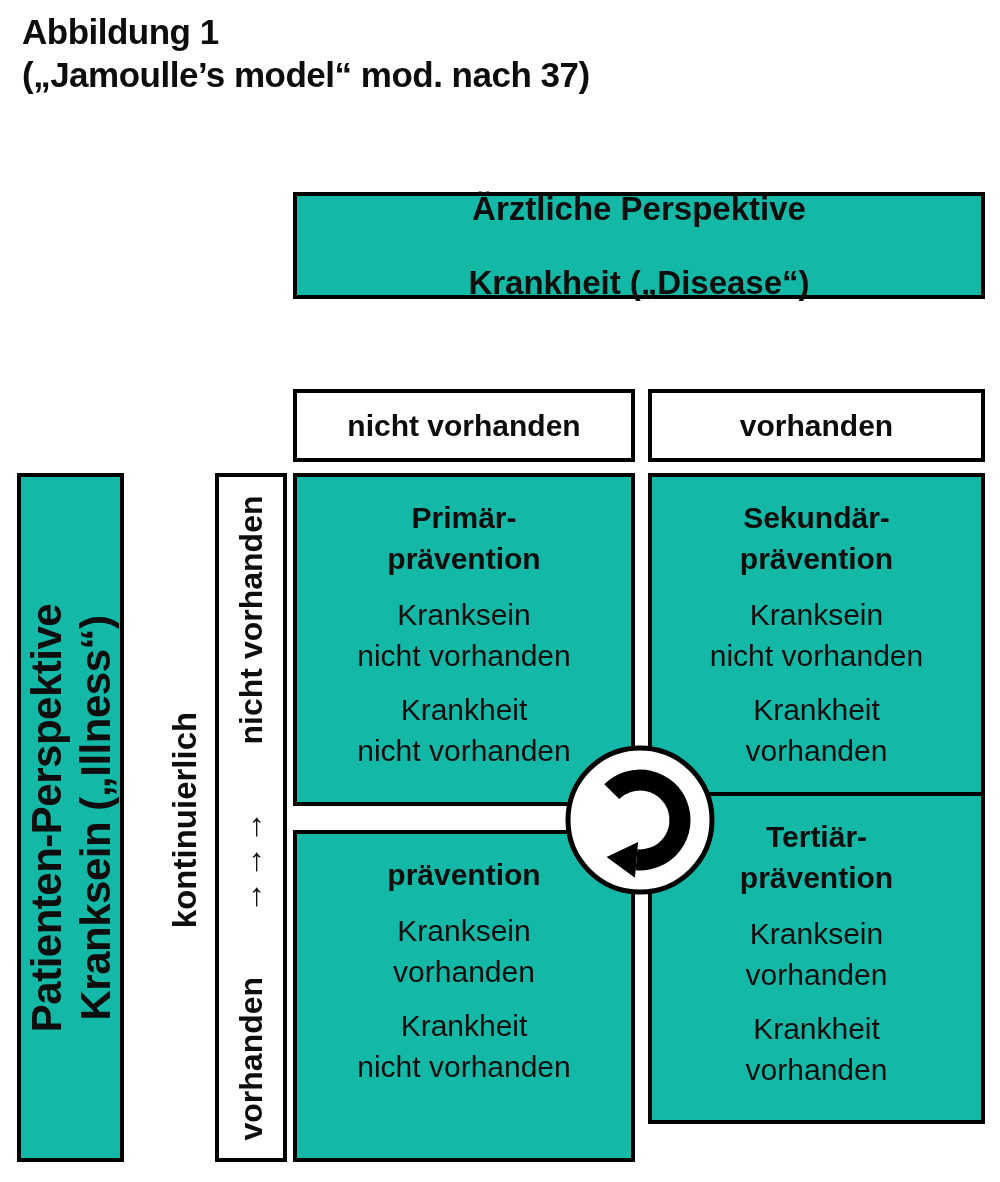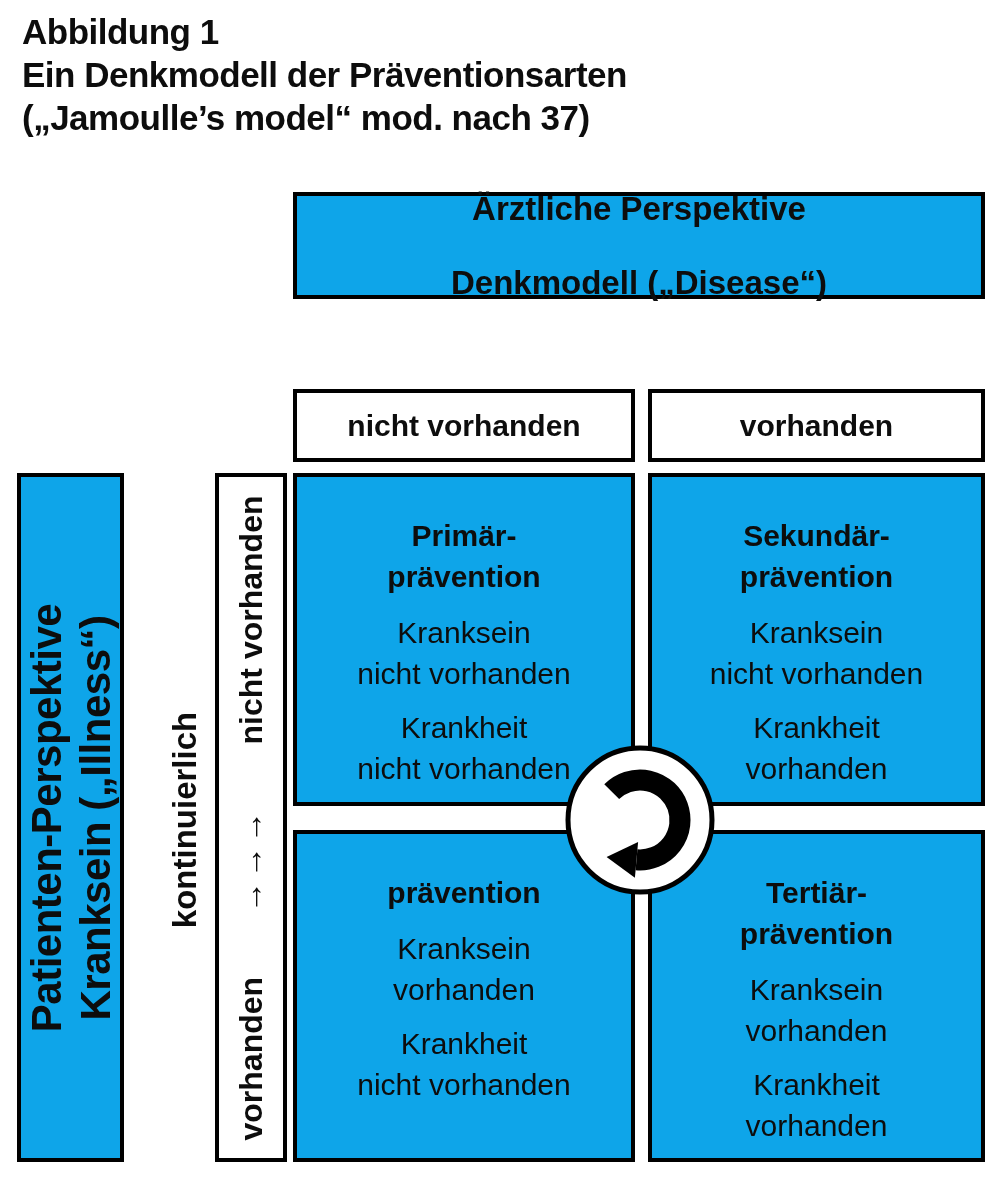--- a/index.html
+++ b/index.html
@@ -14,21 +14,21 @@
     width: 1000px;
     height: 1182px;
     background: #ffffff;
     overflow: hidden;
   }
   .box {
     position: absolute;
     box-sizing: border-box;
     border: 4px solid #000000;
   }
-  .gray  { background: #0ea5e9; gap: 28px; }
+  .gray  { background: #14b8a6; gap: 28px; }
   .white { background: #ffffff; }
 
   
   .fig-title {
     position: absolute;
     left: 22px;
     top: 10px;
     font-size: 35px;
     font-weight: bold;
     line-height: 43px;
@@ -99,26 +99,26 @@
     align-items: center;
     font-size: 32px;
     font-weight: bold;
   }
   .arrows { letter-spacing: 3px; }
 
   
   .quad {
     text-align: center;
     font-size: 30px;
-    padding-top: 38px;
+    padding-top: 20px;
   }
   .q-tl { left: 293px; top: 473px; width: 342px; height: 333px; }
   .q-tr { left: 648px; top: 473px; width: 337px; height: 333px; }
   .q-bl { left: 293px; top: 830px; width: 342px; height: 332px; }
-  .q-br { left: 648px; top: 830px; width: 337px; height: 332px; }
+  .q-br { left: 648px; top: 792px; width: 337px; height: 332px; }
   .q-title {
     font-weight: bold;
     line-height: 41px;
     margin-bottom: 15px;
   }
   .q-para {
     line-height: 41px;
     margin-bottom: 13px;
   }
 
@@ -129,27 +129,26 @@
     width: 154px; height: 154px;
   }
 </style>
 </head>
 <body>
 
 <div class="canvas">
 
   <div class="fig-title">
     <div>Abbildung 1</div>
-    <div>Ein Denkmodell der Präventionsarten</div>
     <div>(„Jamoulle’s model“ mod. nach 37)</div>
   </div>
 
   <div class="box gray top-axis">
     <div>Ärztliche Perspektive</div>
-    <div>Denkmodell („Disease“)</div>
+    <div>Krankheit („Disease“)</div>
   </div>
 
 
   <div class="box white col-header col-left">
     <span>nicht vorhanden</span>
   </div>
   <div class="box white col-header col-right">
     <span>vorhanden</span>
   </div>
 

